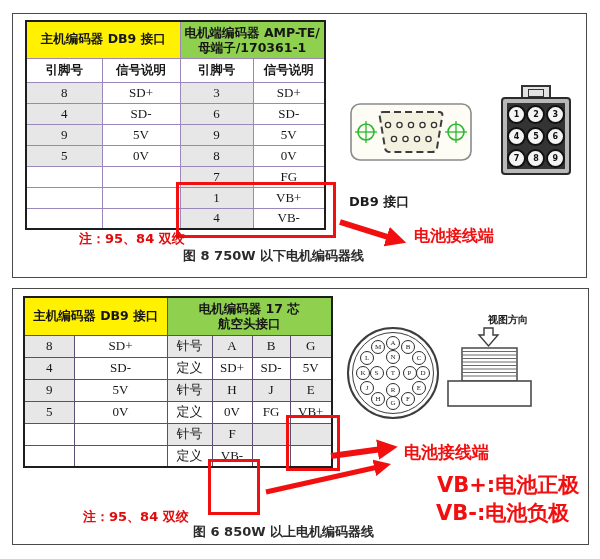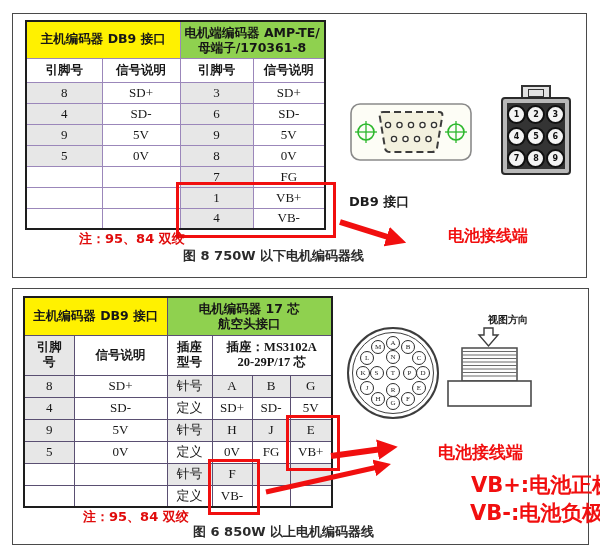--- a/index.html
+++ b/index.html
@@ -19,21 +19,21 @@
   .hg{background:#8fd14f;font-weight:bold;font-size:12.5px;font-family:"DejaVu Sans",sans-serif;line-height:1.25;}
   .sub td{font-weight:bold;font-size:12.5px;}
   .g{background:#e7e7e7;}
   .bt{border-top:1.6px solid #222 !important;}
   .two{line-height:1.2;}
 
   .redbox{position:absolute;border:3px solid #f10f0f;pointer-events:none;}
   .rednote{position:absolute;color:#e00b0b;font-weight:bold;font-size:13px;white-space:nowrap;}
   .caption{position:absolute;color:#2b2b2b;font-weight:bold;font-size:13px;white-space:nowrap;}
   .imglabel{position:absolute;color:#1c1c1c;font-weight:bold;font-size:13px;text-align:left;white-space:nowrap;}
-  .redann{position:absolute;color:#f10f0f;font-weight:bold;white-space:nowrap;margin-left:34px;}
+  .redann{position:absolute;color:#f10f0f;font-weight:bold;white-space:nowrap;}
 
   
   #enc9{position:absolute;left:486px;top:71px;width:76px;height:92px;}
   #enc9 .latch{position:absolute;left:22px;top:0;width:30px;height:14px;background:#e2e2e2;border:2px solid #333;box-sizing:border-box;}
   #enc9 .latch i{position:absolute;left:5px;top:2px;width:14px;height:6px;border:1.5px solid #333;display:block;}
   #enc9 .body{position:absolute;left:2px;top:12px;width:70px;height:78px;background:#b9b9b9;border:2px solid #2a2a2a;border-radius:4px;box-sizing:border-box;}
   #enc9 .well{position:absolute;left:8px;top:18px;width:58px;height:66px;background:#343434;}
   #nine-grid{position:absolute;left:8px;top:18px;width:58px;height:66px;display:grid;
              grid-template-columns:repeat(3,1fr);grid-template-rows:repeat(3,1fr);place-items:center;}
   .npin{width:15px;height:15px;border-radius:50%;background:#f4f4f4;border:2px solid #111;
@@ -64,21 +64,21 @@
         <col style="width:76px">
         <col style="width:78px">
         <col style="width:73px">
         <col style="width:72px">
       </colgroup>
     <tbody>
         <tr style="height:37px">
       <td colspan="2" class="hy">主机编码器 DB9 接口</td>
       <td colspan="2" class="hg">
         <div class="two">电机端编码器 AMP-TE/</div>
-        <div class="two">母端子/170361-8</div>
+        <div class="two">母端子/170361-1</div>
       </td>
     </tr>
     <tr class="sub" style="height:24px">
       <td>引脚号</td>
           <td>信号说明</td>
       <td>引脚号</td>
           <td>信号说明</td>
     </tr>
     <tr style="height:21px">
           <td class="g">8</td>
@@ -186,35 +186,20 @@
         <col style="width:42px">
       </colgroup>
     <tbody>
         <tr style="height:38px">
       <td colspan="2" class="hy">主机编码器 DB9 接口</td>
       <td colspan="4" class="hg">
         <div class="two">电机编码器 17 芯</div>
         <div class="two">航空头接口</div>
       </td>
     </tr>
-    <tr class="sub" style="height:40px">
-      <td class="g">
-            <div class="two">引脚</div>
-            <div class="two">号</div>
-          </td>
-      <td>信号说明</td>
-      <td>
-            <div class="two">插座</div>
-            <div class="two">型号</div>
-          </td>
-      <td colspan="3">
-            <div class="two">插座：MS3102A</div>
-            <div class="two">20-29P/17 芯</div>
-          </td>
-    </tr>
     <tr style="height:22px">
           <td class="g">8</td>
           <td>SD+</td>
           <td class="g">针号</td>
           <td class="g">A</td>
           <td class="g">B</td>
           <td class="g">G</td>
         </tr>
     <tr style="height:22px">
           <td class="g">4</td>

